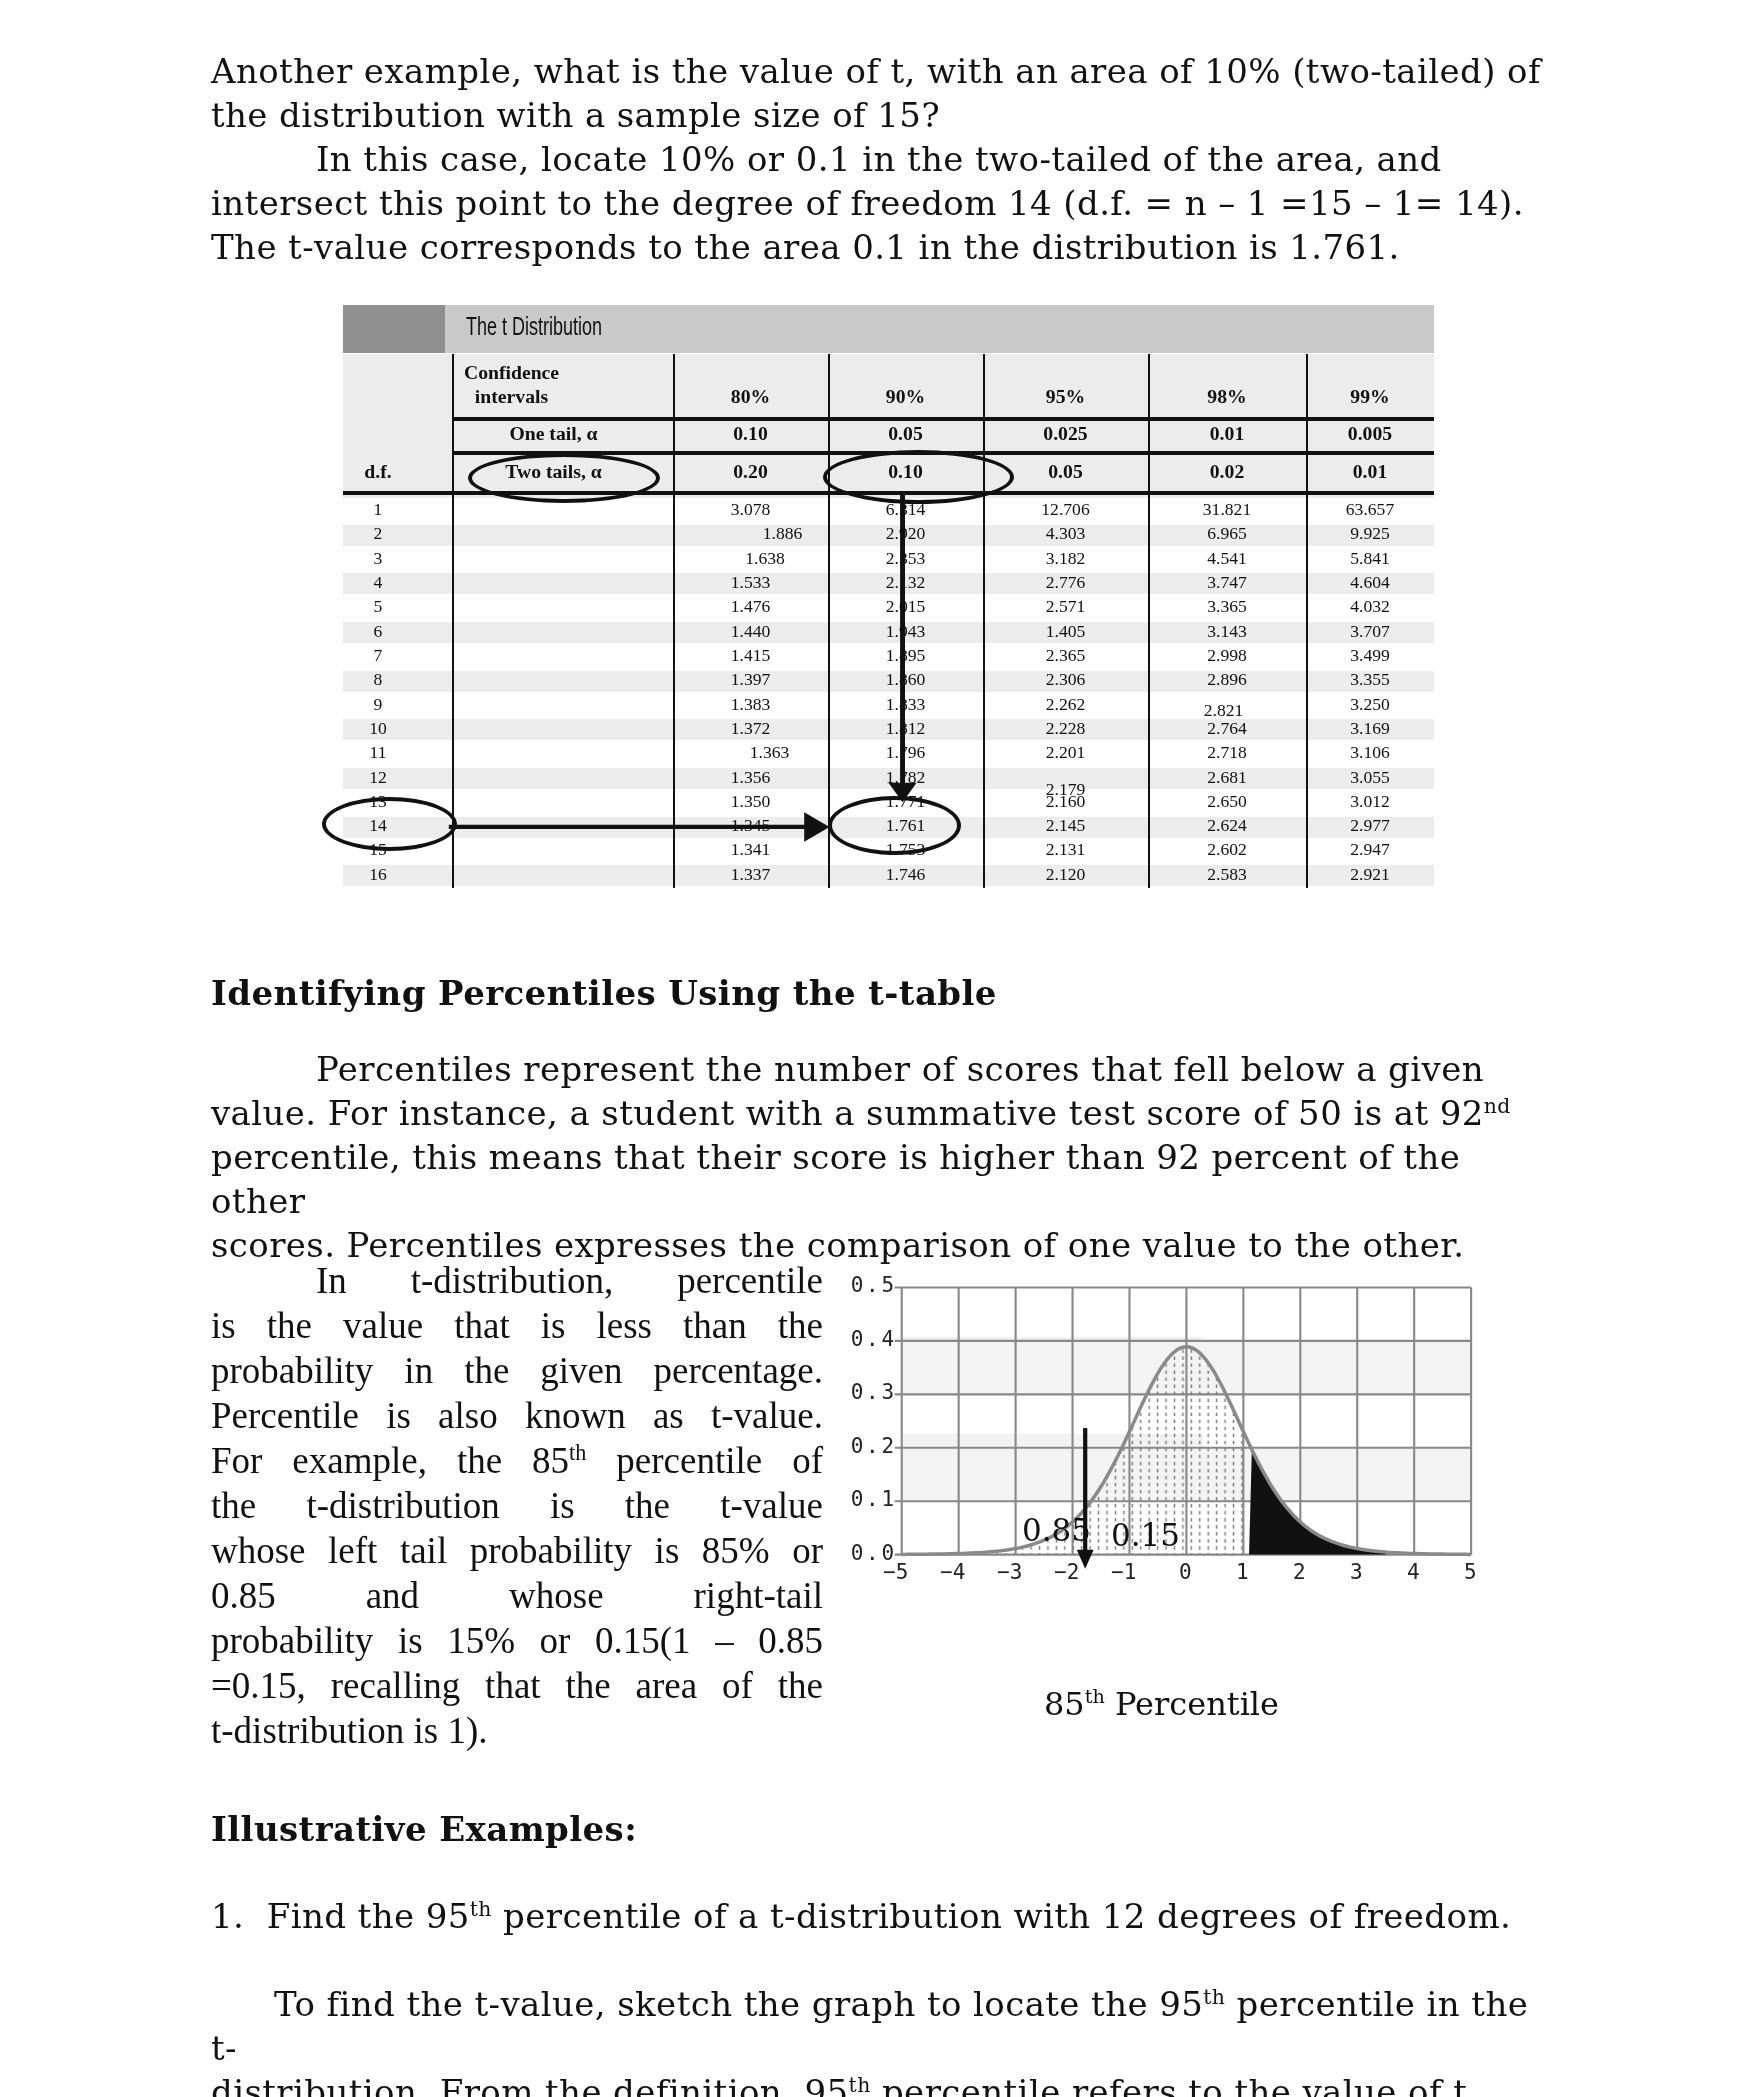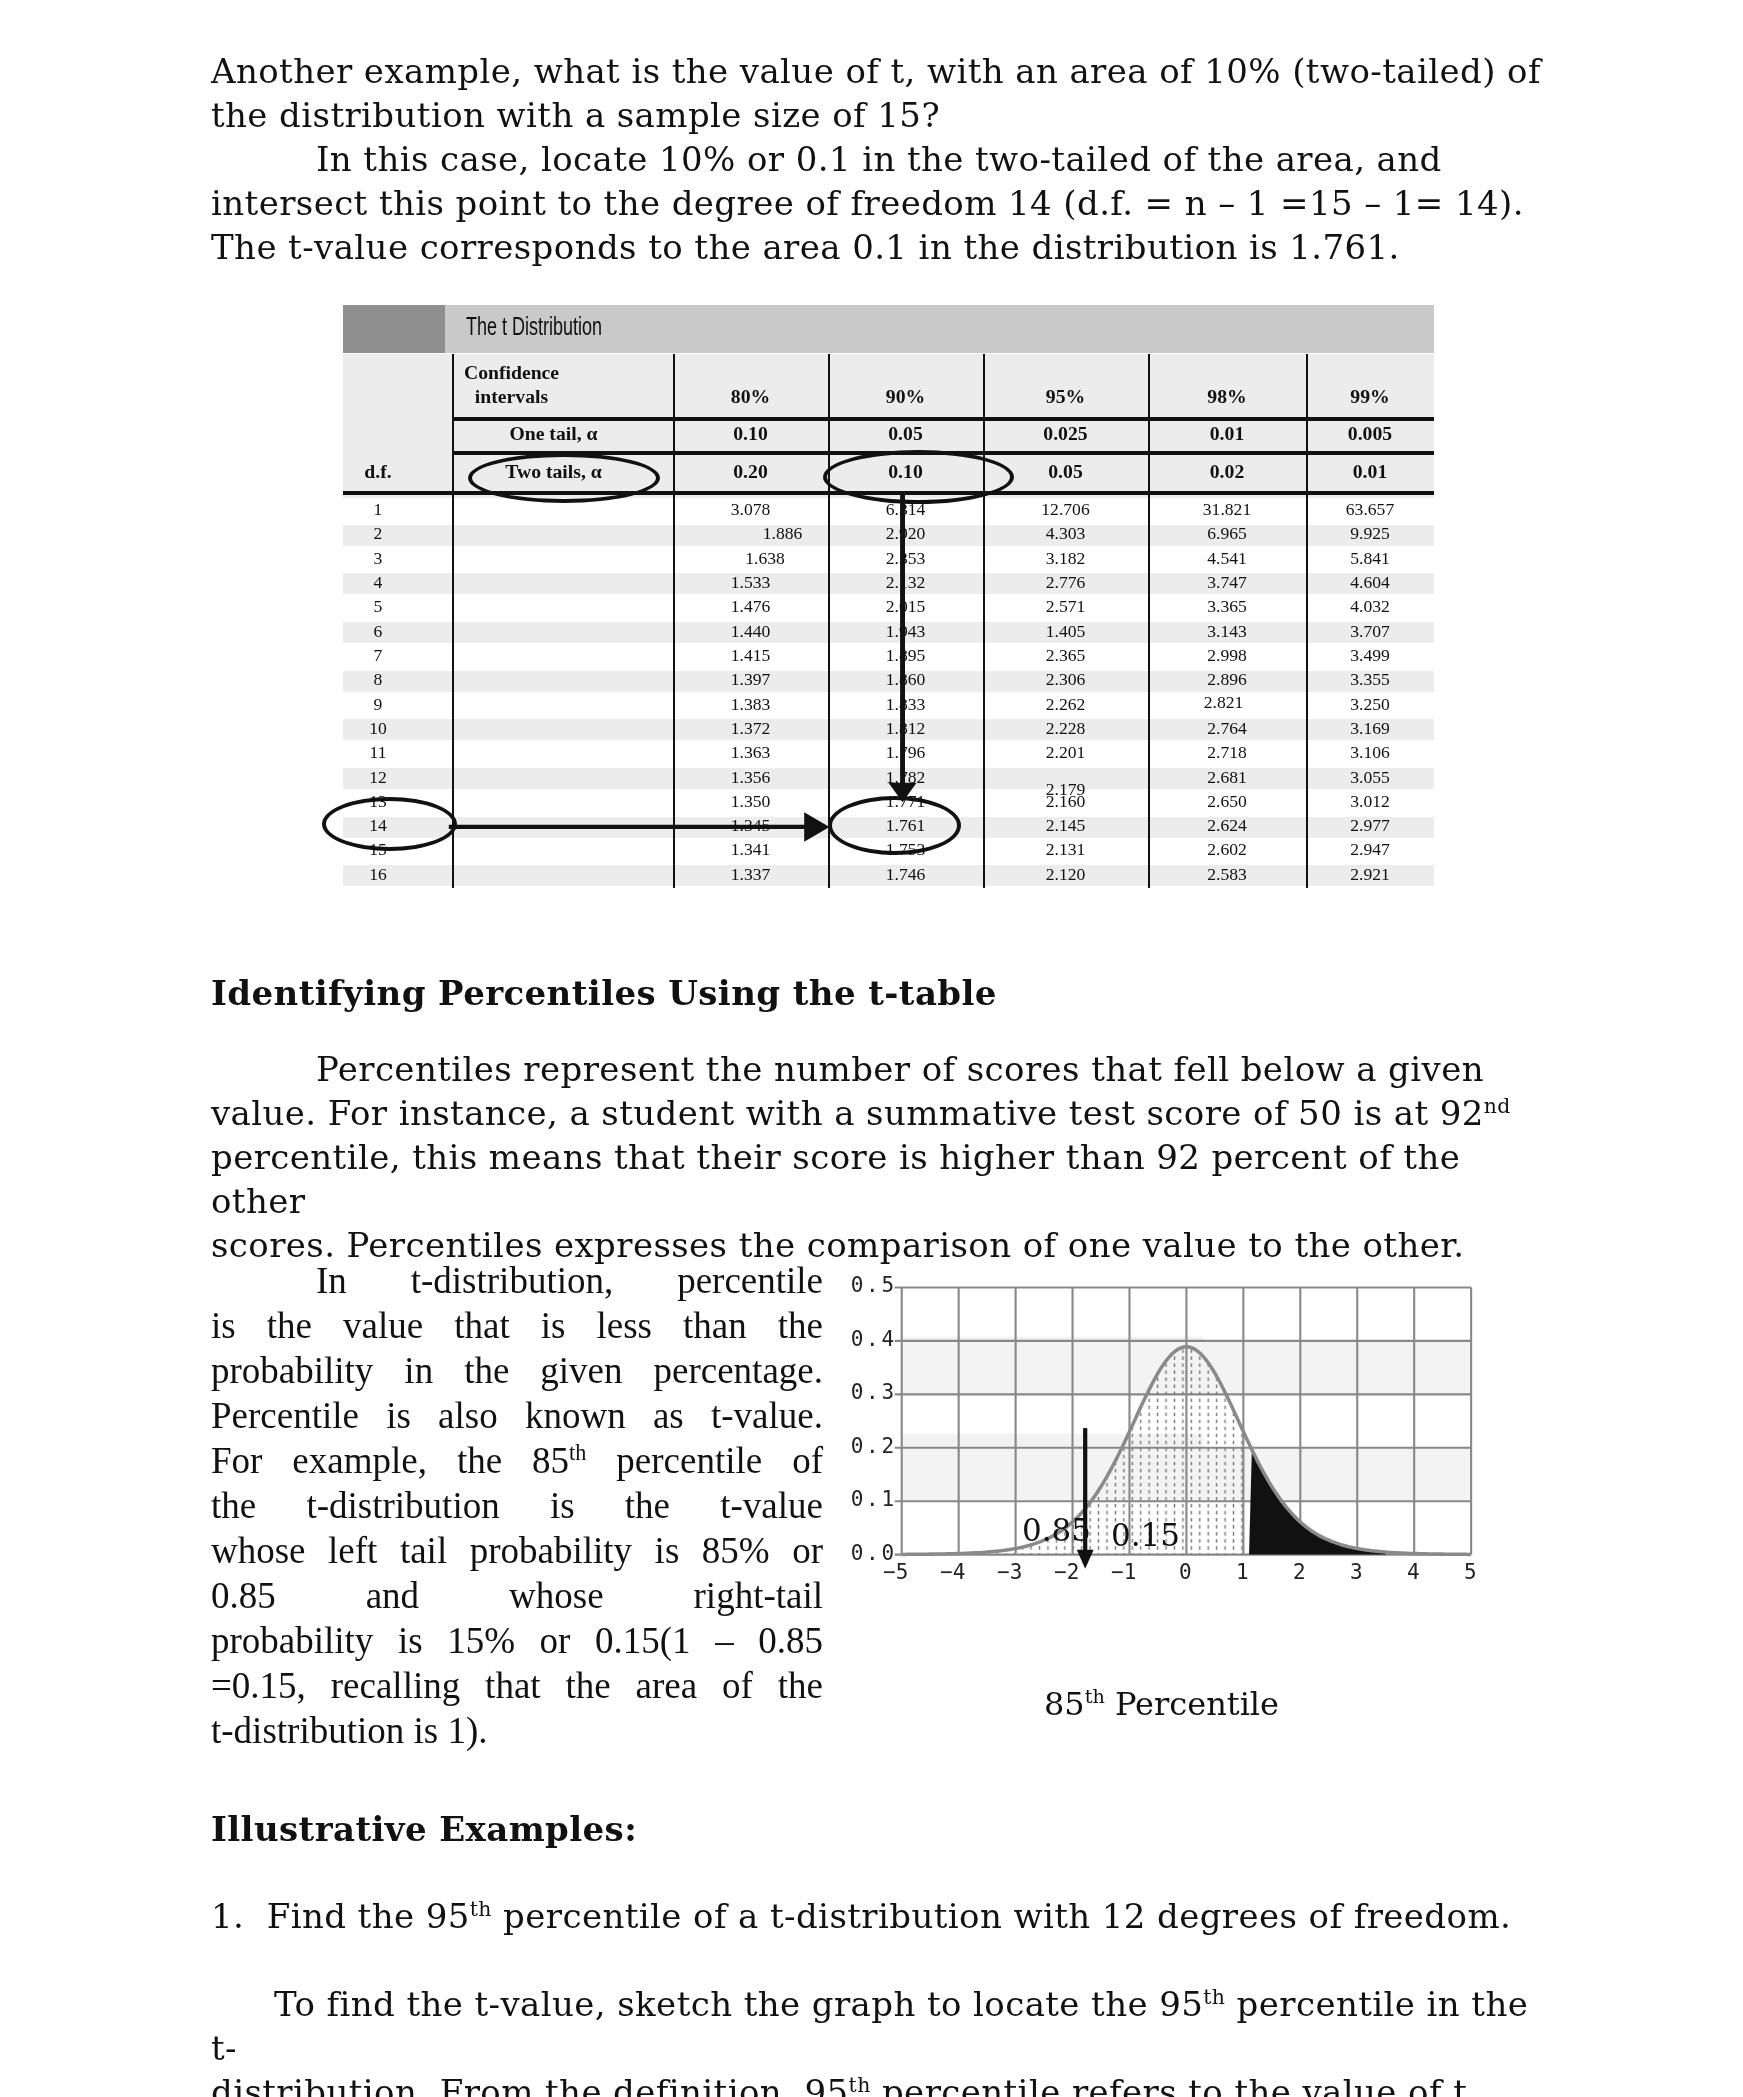--- a/index.html
+++ b/index.html
@@ -139,35 +139,35 @@
         <div class="rowcell" style="left: 485px; top: 364px; width: 155px;">1.860</div>
         <div class="rowcell" style="left: 640px; top: 364px; width: 165px;">2.306</div>
         <div class="rowcell" style="left: 805px; top: 364px; width: 158px;">2.896</div>
         <div class="rowcell" style="left: 963px; top: 364px; width: 128px;">3.355</div>
       </div>
       <div>
         <div class="rowcell" style="left: 0px; top: 389px; width: 70px;">9</div>
         <div class="rowcell" style="left: 330px; top: 389px; width: 155px;">1.383</div>
         <div class="rowcell" style="left: 485px; top: 389px; width: 155px;">1.833</div>
         <div class="rowcell" style="left: 640px; top: 389px; width: 165px;">2.262</div>
-        <div class="rowcell" style="left: 805px; top: 387px; width: 151px;">2.821</div>
+        <div class="rowcell" style="left: 805px; top: 395px; width: 151px;">2.821</div>
         <div class="rowcell" style="left: 963px; top: 389px; width: 128px;">3.250</div>
       </div>
       <div>
         <div class="stripe" style="left: 0px; top: 414px; width: 1091px;"></div>
         <div class="rowcell" style="left: 0px; top: 413px; width: 70px;">10</div>
         <div class="rowcell" style="left: 330px; top: 413px; width: 155px;">1.372</div>
         <div class="rowcell" style="left: 485px; top: 413px; width: 155px;">1.812</div>
         <div class="rowcell" style="left: 640px; top: 413px; width: 165px;">2.228</div>
         <div class="rowcell" style="left: 805px; top: 413px; width: 158px;">2.764</div>
         <div class="rowcell" style="left: 963px; top: 413px; width: 128px;">3.169</div>
       </div>
       <div>
         <div class="rowcell" style="left: 0px; top: 437px; width: 70px;">11</div>
-        <div class="rowcell" style="left: 330px; top: 437px; width: 155px;">1.363</div>
+        <div class="rowcell" style="left: 330px; top: 437px; width: 155px; padding-left: 19px;">1.363</div>
         <div class="rowcell" style="left: 485px; top: 437px; width: 155px;">1.796</div>
         <div class="rowcell" style="left: 640px; top: 437px; width: 165px;">2.201</div>
         <div class="rowcell" style="left: 805px; top: 437px; width: 158px;">2.718</div>
         <div class="rowcell" style="left: 963px; top: 437px; width: 128px;">3.106</div>
       </div>
       <div>
         <div class="stripe" style="left: 0px; top: 463px; width: 1091px;"></div>
         <div class="rowcell" style="left: 0px; top: 462px; width: 70px;">12</div>
         <div class="rowcell" style="left: 330px; top: 462px; width: 155px;">1.356</div>
         <div class="rowcell" style="left: 485px; top: 462px; width: 155px;">1.782</div>

